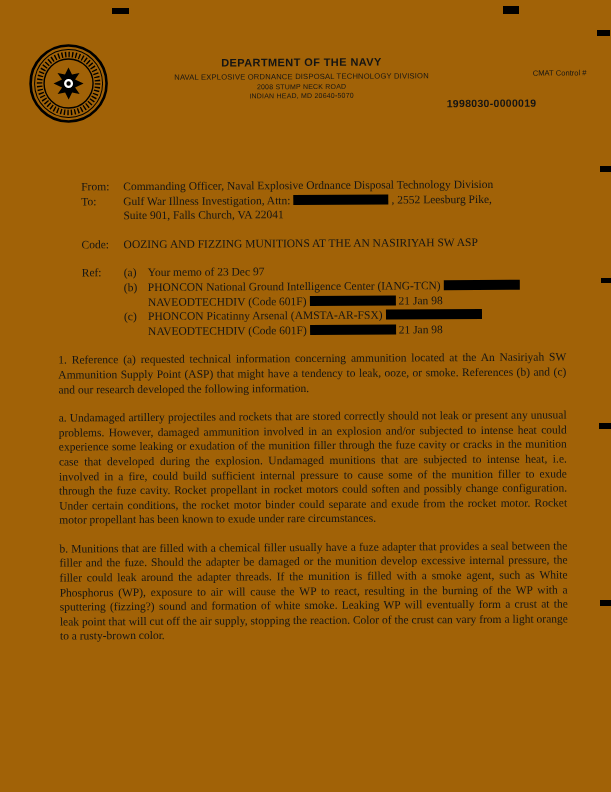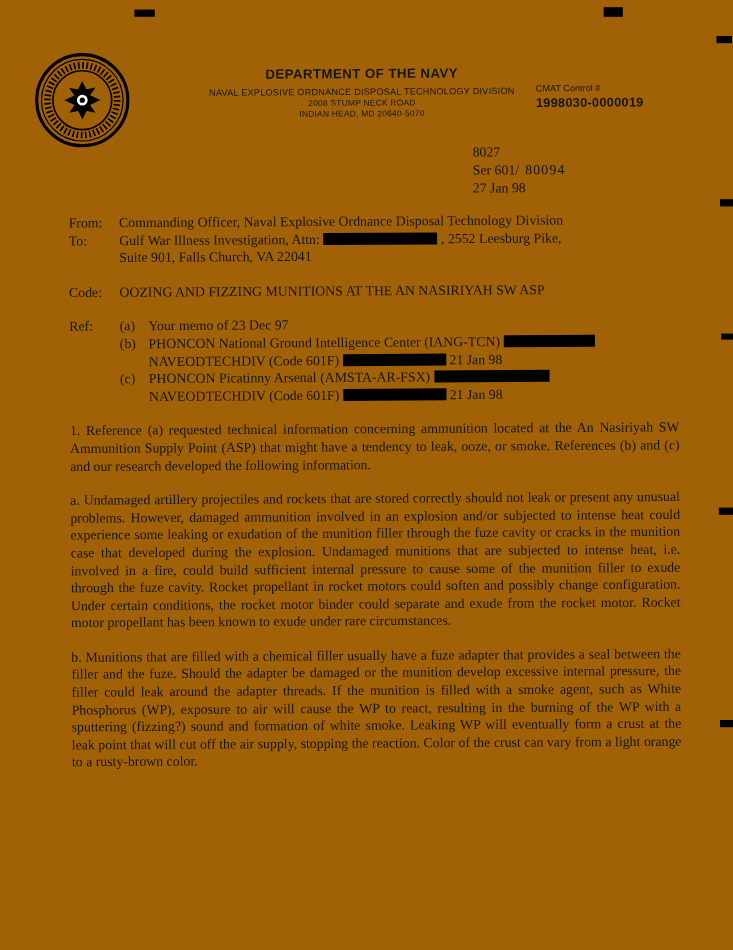--- a/index.html
+++ b/index.html
@@ -27,32 +27,32 @@
   .letterhead {
     position:absolute; left:133px; top:56px; width:340px; text-align:center;
     font-family:"Liberation Sans", sans-serif;
   }
   .lh-dept { font-size:11px; font-weight:bold; letter-spacing:0.4px; }
   .lh-div  { font-size:7.6px; margin-top:4px; letter-spacing:0.2px; }
   .lh-addr { font-size:7px;   margin-top:2px; letter-spacing:0.2px; }
 
   .cmat { position:absolute; left:448px; top:70px; width:140px;
           font-family:"Liberation Sans", sans-serif; }
-  .cmat-label { font-size:7.6px; }
-  .cmat-num   { font-size:10.5px; font-weight:bold; margin-top:2px; letter-spacing:0.3px; }
+  .cmat-label { font-size:7.6px;text-align:right; }
+  .cmat-num   { font-size:10.5px; font-weight:bold; margin-top:19px; letter-spacing:0.3px; }
 
   
   .serial { position:absolute; left:395px; top:121px; font-size:11.5px; line-height:15px; }
   .ser-hand { margin-left:5px; letter-spacing:1px; }
 
   
   .content { position:absolute; left:58px; top:178px; width:508px;
              font-size:11.5px; line-height:14.6px; }
   .row  { display:flex; }
-  .lbl  { width:42px; flex:none; }
+  .lbl  { width:42px; flex:none;margin-left:24px; }
   .cont { flex:1; }
   .reftag  { width:24px; flex:none; }
   .refcont { flex:1; }
   .gap { height:14px; }
 
   .para { text-align:justify; margin:14px 0 0 0; }
 
   .redact { display:inline-block; height:10px; background:#000;
             vertical-align:-1px; margin:0 3px; }
   .r76 { width:76px; } .r86 { width:86px; } .r95 { width:95px; } .r96 { width:96px; }
@@ -89,27 +89,20 @@
       <div class="lh-div">NAVAL EXPLOSIVE ORDNANCE DISPOSAL TECHNOLOGY DIVISION</div>
       <div class="lh-addr">2008 STUMP NECK ROAD</div>
       <div class="lh-addr">INDIAN HEAD, MD 20640-5070</div>
     </div>
 
     <div class="cmat">
       <div class="cmat-label">CMAT Control #</div>
       <div class="cmat-num">1998030-0000019</div>
     </div>
 
-    <div class="serial">
-      <div>8027</div>
-      <div>
-        <span>Ser 601/</span><span class="ser-hand">80094</span>
-      </div>
-      <div>27 Jan 98</div>
-    </div>
 
     <div class="content">
 
       <div class="row">
         <span class="lbl">From:</span>
         <span class="cont">Commanding Officer, Naval Explosive Ordnance Disposal Technology Division</span>
       </div>
 
       <div class="row">
         <span class="lbl">To:</span>

